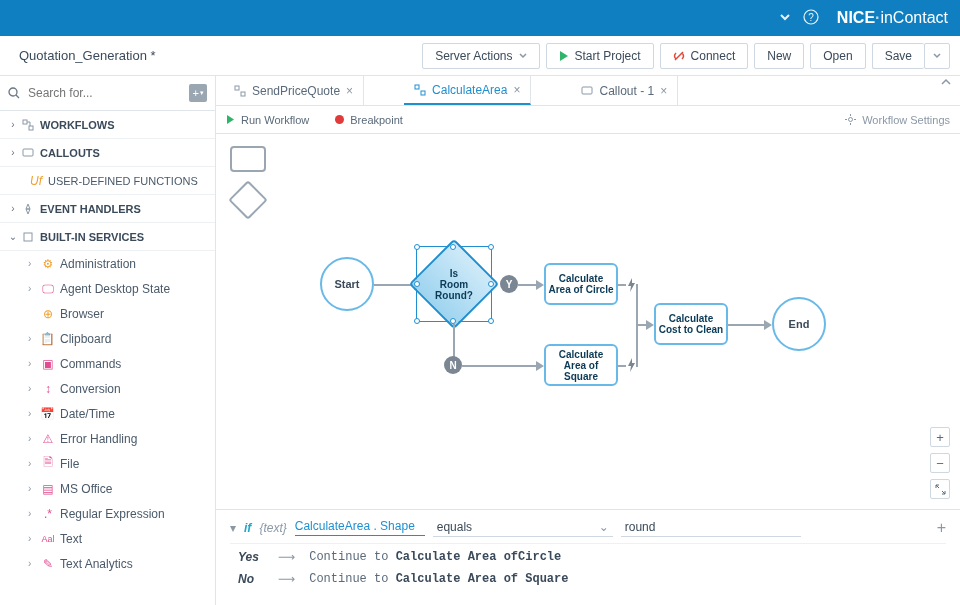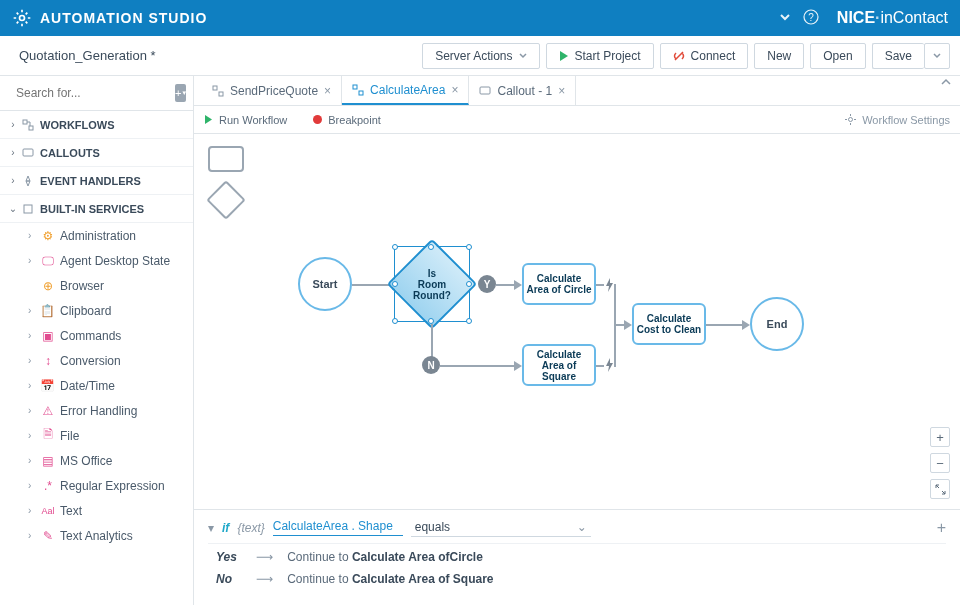--- a/index.html
+++ b/index.html
@@ -23,21 +23,21 @@
 .toolbar .btn.red svg { color: #e14b3a; }
 .toolbar .btn-split { display: inline-flex; margin-left: 6px; }
 .toolbar .btn-split .btn { margin-left: 0; border-right: none; }
 .toolbar .btn-split .btn:last-child { border-right: 1px solid #cfd8e0; padding: 5px 8px; }
 .toolbar .chev { position: absolute; right: 8px; top: 40px; color: #8a98a6; cursor: pointer; }
 
 
 .main { display: flex; height: 529px; }
 
 
-.sidebar { width: 194px; border-right: 1px solid #e0e5e9; display: flex; flex-direction: column; }
+.sidebar { width: 216px; border-right: 1px solid #e0e5e9; display: flex; flex-direction: column; }
 .sidebar .search { display: flex; align-items: center; padding: 6px 8px; border-bottom: 1px solid #e0e5e9; }
 .sidebar .search input { flex: 1; border: none; outline: none; font-size: 12px; padding: 4px; color: #555; }
 .sidebar .search .plus-btn { width: 18px; height: 18px; background: #9aa6b2; color: #fff; border-radius: 2px; display: flex; align-items: center; justify-content: center; cursor: pointer; font-size: 11px; }
 .sidebar .srch-icon { color: #6a7682; margin-right: 4px; }
 
 .tree { flex: 1; overflow-y: auto; }
 .tree .cat { display: flex; align-items: center; height: 28px; padding: 0 8px; border-bottom: 1px solid #eef1f4; cursor: pointer; }
 .tree .cat .cat-lbl { font-size: 11px; font-weight: 600; color: #3a4a5a; margin-left: 6px; }
 .tree .cat .caret { color: #6a7682; font-size: 10px; width: 10px; text-align: center; }
 .tree .cat .ci { color: #8a98a6; margin-left: 4px; display: inline-flex; }
@@ -45,21 +45,21 @@
 .tree .cat.lvl2 .cat-lbl { font-weight: normal; color: #4a5a6a; }
 .tree .itm { display: flex; align-items: center; height: 25px; padding: 0 8px 0 28px; cursor: pointer; }
 .tree .itm .ii { width: 16px; display: inline-flex; justify-content: center; color: #e14b8f; margin-right: 4px; }
 .tree .itm .ii.orange { color: #f0a030; }
 .tree .itm .ii.pink { color: #e14b8f; }
 .tree .itm .caret { color: #8a98a6; font-size: 10px; width: 10px; margin-right: 2px; }
 .tree .itm .il { color: #4a5a6a; }
 
 
 .canvas-area { flex: 1; display: flex; flex-direction: column; position: relative; }
-.tabs { height: 30px; border-bottom: 1px solid #e0e5e9; display: flex; align-items: stretch; padding-left: 8px; }
+.tabs { height: 30px; border-bottom: 1px solid #e0e5e9; display: flex; align-items: stretch; padding-left: 8px; gap: 40px; }
 .tab { display: flex; align-items: center; padding: 0 10px; border-right: 1px solid #e0e5e9; gap: 6px; color: #5a6a7a; font-size: 12px; cursor: pointer; }
 .tab.active { color: #1f8fd0; border-bottom: 2px solid #1f8fd0; }
 .tab .close { color: #8a98a6; font-size: 12px; cursor: pointer; }
 .tab .ticon { color: #8a98a6; display: inline-flex; }
 .tab.active .ticon { color: #1f8fd0; }
 
 .runbar { height: 28px; border-bottom: 1px solid #e0e5e9; display: flex; align-items: center; padding: 0 10px; gap: 26px; font-size: 11px; color: #5a6a7a; }
 .runbar .rb-item { display: flex; align-items: center; gap: 6px; cursor: pointer; }
 .runbar .rb-item.settings { margin-left: auto; color: #8a98a6; }
 .runbar .dot-red { width: 9px; height: 9px; background: #e13a3a; border-radius: 50%; }
@@ -92,34 +92,27 @@
 .panel .cond-row { display: flex; align-items: center; gap: 8px; font-size: 12px; color: #5a6a7a; border-bottom: 1px solid #eef1f4; padding-bottom: 6px; }
 .panel .if-kw { color: #1fa8c9; font-style: italic; font-weight: 600; }
 .panel .typ { color: #8a98a6; font-style: italic; }
 .panel .path { color: #1f8fd0; }
 .panel .op, .panel .val { flex: 0 0 auto; border-bottom: 1px solid #cfd8e0; padding: 2px 4px; width: 180px; color: #3a4a5a; }
 .panel .plus { margin-left: auto; color: #8a98a6; cursor: pointer; font-size: 16px; }
 .panel .caret { color: #8a98a6; }
 .panel .branch { display: flex; align-items: center; gap: 14px; padding: 6px 4px 2px 8px; font-size: 12px; }
 .panel .branch .bl { font-style: italic; font-weight: 600; color: #3a4a5a; width: 26px; }
 .panel .branch .arrow { color: #8a98a6; }
-.panel .branch .cont { color: #5a6a7a; }
+.panel .branch .cont { color: #5a6a7a; font-family: Liberation Mono, monospace; }
 .panel .branch .cont b { color: #3a4a5a; }
 </style>
 </head>
 <body>
 
 <div class="header">
-  <div class="logo">
-    <svg class="logo-icon" viewBox="0 0 24 24">
-        <circle cx="12" cy="12" r="3" fill="none" stroke="#fff" stroke-width="2"></circle>
-        <path d="M12 2v3M12 19v3M22 12h-3M5 12H2M18.4 5.6l-2 2M7.6 16.4l-2 2M18.4 18.4l-2-2M7.6 7.6l-2-2" stroke="#fff" stroke-width="2" fill="none"></path>
-      </svg>
-    <span>AUTOMATION STUDIO</span>
-  </div>
   <div class="spacer"></div>
   <div class="hdr-btn"><svg width="12" height="12" viewBox="0 0 12 12">
         <path d="M2 4l4 4 4-4" stroke="#fff" fill="none" stroke-width="2"></path>
       </svg></div>
   <div class="hdr-btn"><svg width="16" height="16" viewBox="0 0 16 16">
         <circle cx="8" cy="8" r="7" fill="none" stroke="#fff" stroke-width="1.2"></circle>
         <text x="8" y="12" text-anchor="middle" font-size="10" fill="#fff">?</text>
       </svg></div>
   <div class="brand">
     <span>NICE</span><span style="opacity:.7;">·</span><span class="light">inContact</span>
@@ -186,20 +179,27 @@
         </div>
       <div class="cat">
           <span class="caret">›</span>
           <span class="ci">
             <svg width="12" height="12" viewBox="0 0 12 12">
               <rect x="1" y="2" width="10" height="7" rx="1" fill="none" stroke="#8a98a6"></rect>
             </svg>
           </span>
           <span class="cat-lbl">CALLOUTS</span>
         </div>
+      <div class="cat lvl2">
+          <span class="caret" style="visibility:hidden;">›</span>
+          <span class="ci" style="color:#f0a030;">
+            <i>Uf</i>
+          </span>
+          <span class="cat-lbl">USER-DEFINED FUNCTIONS</span>
+        </div>
       <div class="cat">
           <span class="caret">›</span>
           <span class="ci">
             <svg width="12" height="12" viewBox="0 0 12 12">
               <path d="M6 1l2 5h-4z M4 6h4l-2 5z" fill="none" stroke="#8a98a6"></path>
             </svg>
           </span>
           <span class="cat-lbl">EVENT HANDLERS</span>
         </div>
       <div class="cat">
@@ -414,20 +414,21 @@
       </div>
     </div>
 
     <div class="panel">
       <div class="cond-row">
         <span class="caret">▾</span>
         <span class="if-kw">if</span>
         <span class="typ">{text}</span>
         <span class="path" style="border-bottom:1px solid #1f8fd0; padding-bottom:2px; min-width:130px;">CalculateArea . Shape</span>
         <span class="op" style="position:relative;"><span>equals</span><span style="position:absolute;right:4px;color:#8a98a6;">⌄</span></span>
+        <span class="val">round</span>
         <span class="plus">+</span>
       </div>
       <div class="branch">
         <span class="bl">Yes</span>
         <span class="arrow">⟶</span>
         <span class="cont"><span>Continue to </span><b>Calculate Area ofCircle</b></span>
       </div>
       <div class="branch">
         <span class="bl">No</span>
         <span class="arrow">⟶</span>

